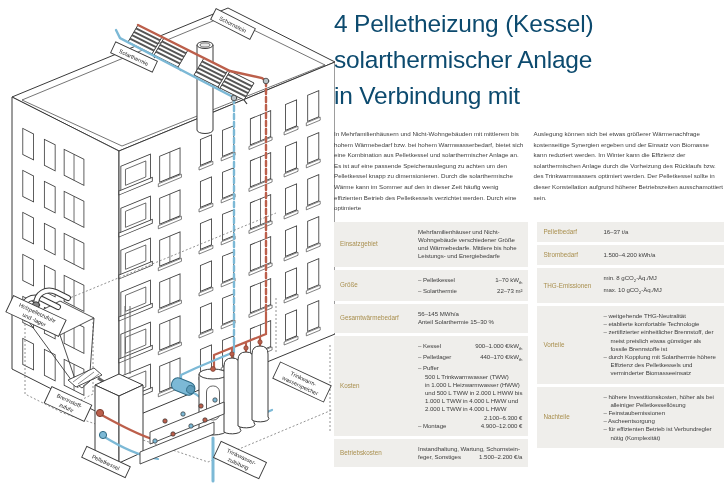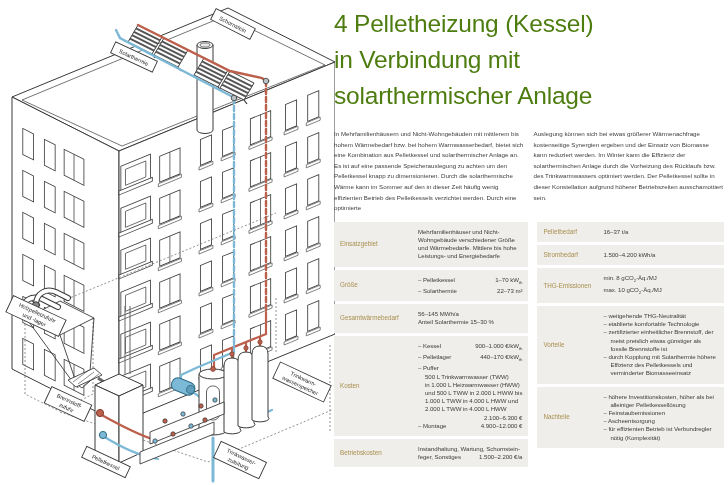--- a/index.html
+++ b/index.html
@@ -5,21 +5,21 @@
   html,body{margin:0;padding:0;background:#fff;}
   .page{position:relative;width:728px;height:485px;background:#ffffff;overflow:hidden;
         font-family:"Liberation Sans",sans-serif;}
   
   .diagram{position:absolute;left:0;top:0;}
   svg text{font-family:"Liberation Sans",sans-serif;}
   .lblbox{fill:#ffffff;stroke:#3a3a3a;stroke-width:0.9;}
   .lbltext{font-size:5.6px;fill:#222;}
   
   .content{position:absolute;left:334px;top:0;width:390px;}
-  .title{color:#4d7c0f;font-size:24.5px;line-height:36px;font-weight:400;letter-spacing:-0.2px;margin:6px 0 12px 0;}
+  .title{color:#0c4a6e;font-size:24.5px;line-height:36px;font-weight:400;letter-spacing:-0.2px;margin:6px 0 12px 0;}
   .intro{display:flex;gap:9px;margin-top:15px;}
   .intro p{width:50%;margin:0;font-size:6.2px;line-height:10.6px;color:#3d3d3d;}
   .tables{display:flex;gap:9px;margin-top:8px;align-items:flex-start;}
   .spec{width:50%;display:flex;flex-direction:column;gap:3px;}
   .srow{background:#efeeeb;display:flex;padding:6px;gap:6px;}
   .slabel{color:#a98f4e;font-size:6.3px;line-height:8px;width:72px;flex:none;display:flex;align-items:center;}
   #spec-right .slabel{width:54px;}
   .scontent{flex:1;font-size:6.1px;line-height:8.2px;color:#3d3d3d;letter-spacing:-0.05px;}
   .sline{display:flex;justify-content:space-between;}
   .sline .ltext{white-space:nowrap;}
@@ -346,22 +346,22 @@
     <g transform="rotate(25 240 460)">
       <rect class="lblbox" x="215" y="451" width="50" height="18"></rect>
       <text class="lbltext" x="240" y="458.5" text-anchor="middle">Trinkwasser-</text>
       <text class="lbltext" x="240" y="466" text-anchor="middle">zuleitung</text>
     </g>
   </svg>
 
   <div class="content">
     <h1 class="title">
       <div>4 Pelletheizung (Kessel)</div>
+      <div>solarthermischer Anlage</div>
       <div>in Verbindung mit</div>
-      <div>solarthermischer Anlage</div>
     </h1>
     <div class="intro">
       <p>In Mehrfamilienhäusern und Nicht-Wohngebäuden mit mittlerem bis hohem Wärmebedarf bzw. bei hohem Warmwasserbedarf, bietet sich eine Kombination aus Pelletkessel und solarthermischer Anlage an. Es ist auf eine passende Speicherauslegung zu achten um den Pelletkessel knapp zu dimensionieren. Durch die solarthermische Wärme kann im Sommer auf den in dieser Zeit häufig wenig effizienten Betrieb des Pelletkessels verzichtet werden. Durch eine optimierte</p>
       <p>Auslegung können sich bei etwas größerer Wärmenachfrage kostenseitige Synergien ergeben und der Einsatz von Biomasse kann reduziert werden. Im Winter kann die Effizienz der solarthermischen Anlage durch die Vorheizung des Rücklaufs bzw. des Trinkwarmwassers optimiert werden. Der Pelletkessel sollte in dieser Konstellation aufgrund höherer Betriebszeiten ausschamottiert sein.</p>
     </div>
     <div class="tables">
       <div id="spec-left" class="spec">
           <div class="srow">
             <div class="slabel">Einsatzgebiet</div>
             <div class="scontent">

